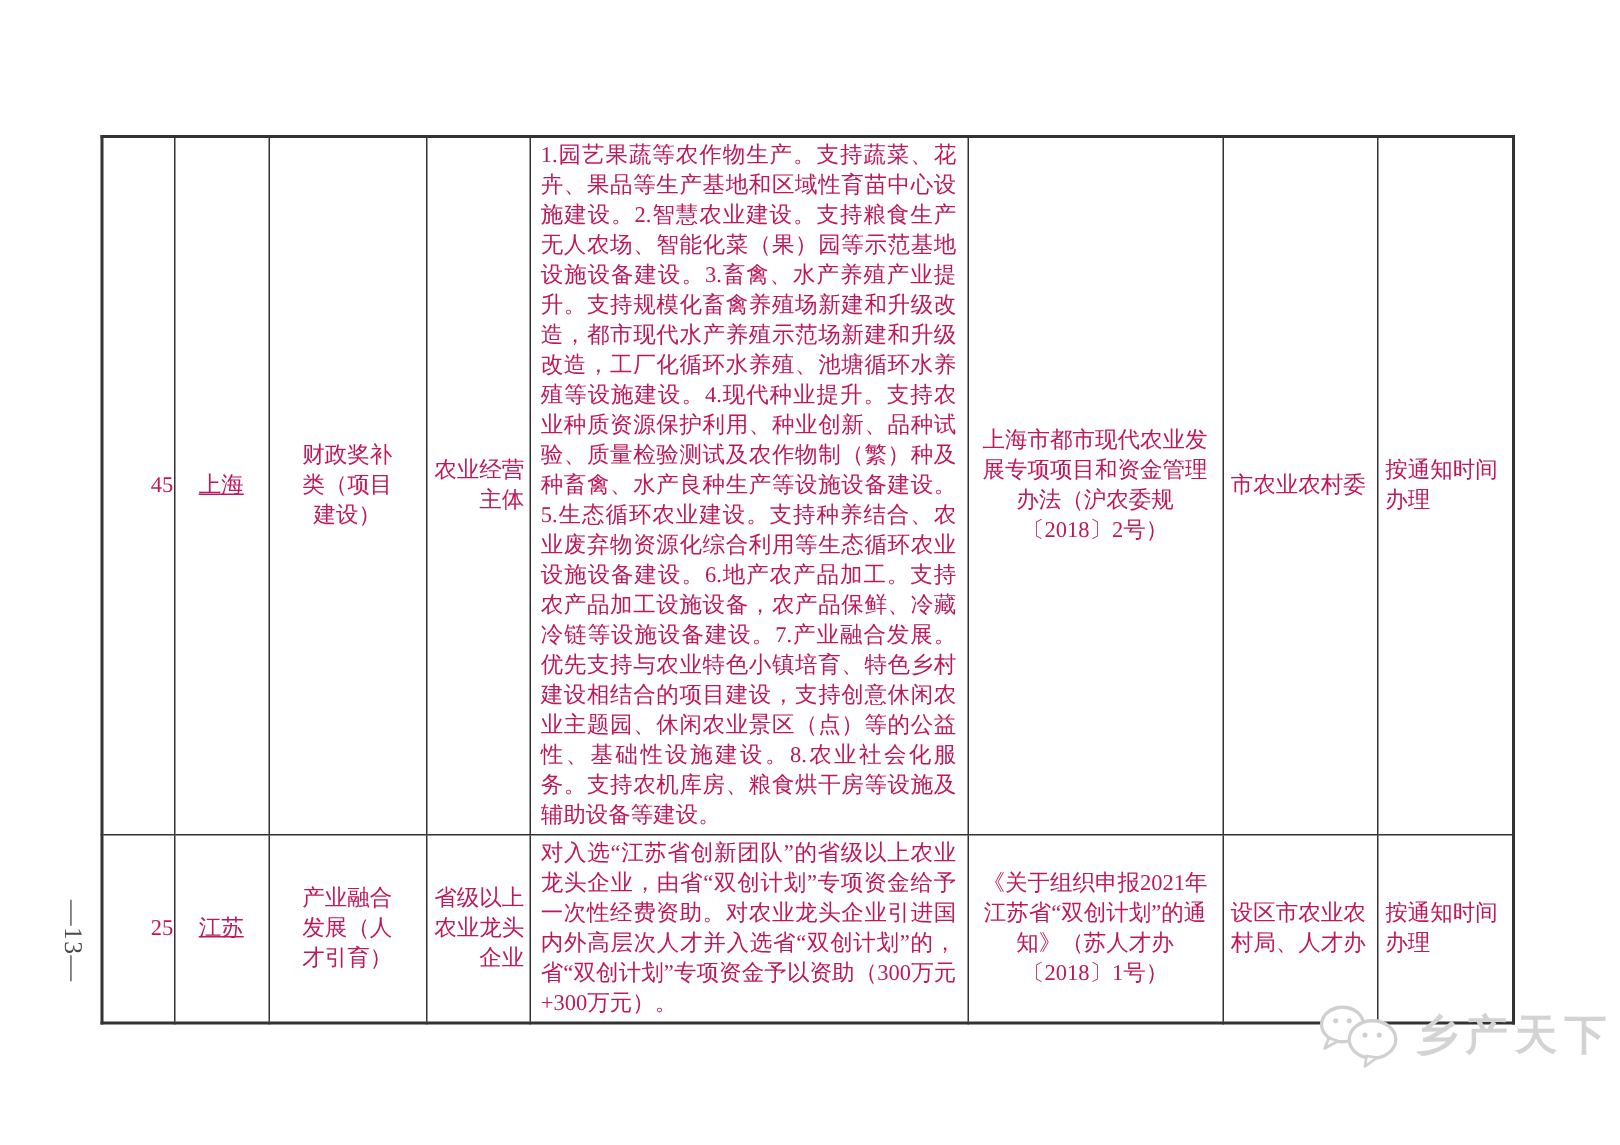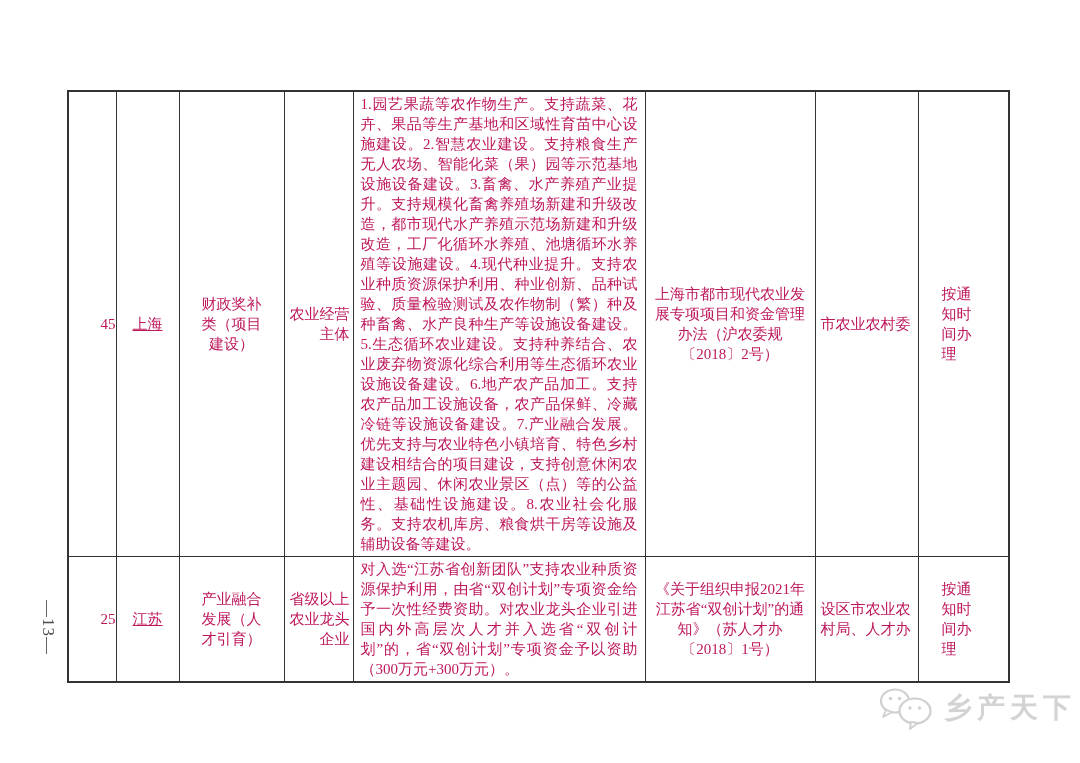--- a/index.html
+++ b/index.html
@@ -45,39 +45,39 @@
   td.c-target { text-align: right; padding: 0 3px; }
   td.c-measures {
     text-align: justify;
     text-justify: inter-character;
     padding: 2px 7px;
     font-size: 14.6px;
     line-height: 16.8px;
   }
   td.c-policy { text-align: center; padding: 0 8px; font-size: 15px; line-height: 19.5px; }
   td.c-dept   { text-align: left; padding: 4px 5px; }
-  td.c-time   { text-align: left; padding: 0 23px; }
+  td.c-time   { text-align: left; padding: 0 5px; }
 
   
   .page-number {
     position: absolute;
     left: 38px;
     top: 600px;
     writing-mode: vertical-rl;
     text-orientation: mixed;
     font-size: 17px;
     letter-spacing: 1px;
     color: #4a4a4a;
   }
 
   
   .watermark {
     position: absolute;
     left: 878px;
-    top: 686px;
+    top: 668px;
     display: flex;
     align-items: center;
     gap: 10px;
   }
   .watermark-text {
     font-size: 28px;
     letter-spacing: 5px;
     color: #d3d3d3;
     font-weight: bold;
     font-family: "Liberation Sans", "DejaVu Sans", sans-serif;
@@ -109,21 +109,21 @@
         <td class="c-measures">1.园艺果蔬等农作物生产。支持蔬菜、花卉、果品等生产基地和区域性育苗中心设施建设。2.智慧农业建设。支持粮食生产无人农场、智能化菜（果）园等示范基地设施设备建设。3.畜禽、水产养殖产业提升。支持规模化畜禽养殖场新建和升级改造，都市现代水产养殖示范场新建和升级改造，工厂化循环水养殖、池塘循环水养殖等设施建设。4.现代种业提升。支持农业种质资源保护利用、种业创新、品种试验、质量检验测试及农作物制（繁）种及种畜禽、水产良种生产等设施设备建设。5.生态循环农业建设。支持种养结合、农业废弃物资源化综合利用等生态循环农业设施设备建设。6.地产农产品加工。支持农产品加工设施设备，农产品保鲜、冷藏冷链等设施设备建设。7.产业融合发展。优先支持与农业特色小镇培育、特色乡村建设相结合的项目建设，支持创意休闲农业主题园、休闲农业景区（点）等的公益性、基础性设施建设。8.农业社会化服务。支持农机库房、粮食烘干房等设施及辅助设备等建设。</td>
         <td class="c-policy">上海市都市现代农业发展专项项目和资金管理办法（沪农委规〔2018〕2号）</td>
         <td class="c-dept">市农业农村委</td>
         <td class="c-time">按通知时间办理</td>
       </tr>
       <tr class="row-46">
         <td class="c-no">25</td>
         <td class="c-region">江苏</td>
         <td class="c-category">产业融合发展（人才引育）</td>
         <td class="c-target">省级以上农业龙头企业</td>
-        <td class="c-measures">对入选“江苏省创新团队”支持农业种质资源保护利用，由省“双创计划”专项资金给予一次性经费资助。对农业龙头企业引进国内外高层次人才并入选省“双创计划”的，省“双创计划”专项资金予以资助（300万元+300万元）。</td>
+        <td class="c-measures">对入选“江苏省创新团队”的省级以上农业龙头企业，由省“双创计划”专项资金给予一次性经费资助。对农业龙头企业引进国内外高层次人才并入选省“双创计划”的，省“双创计划”专项资金予以资助（300万元+300万元）。</td>
         <td class="c-policy">《关于组织申报2021年江苏省“双创计划”的通知》（苏人才办〔2018〕1号）</td>
         <td class="c-dept">设区市农业农村局、人才办</td>
         <td class="c-time">按通知时间办理</td>
       </tr>
     </tbody>
   </table>
 
   <div class="page-number">—13—</div>
 
   <div class="watermark">

